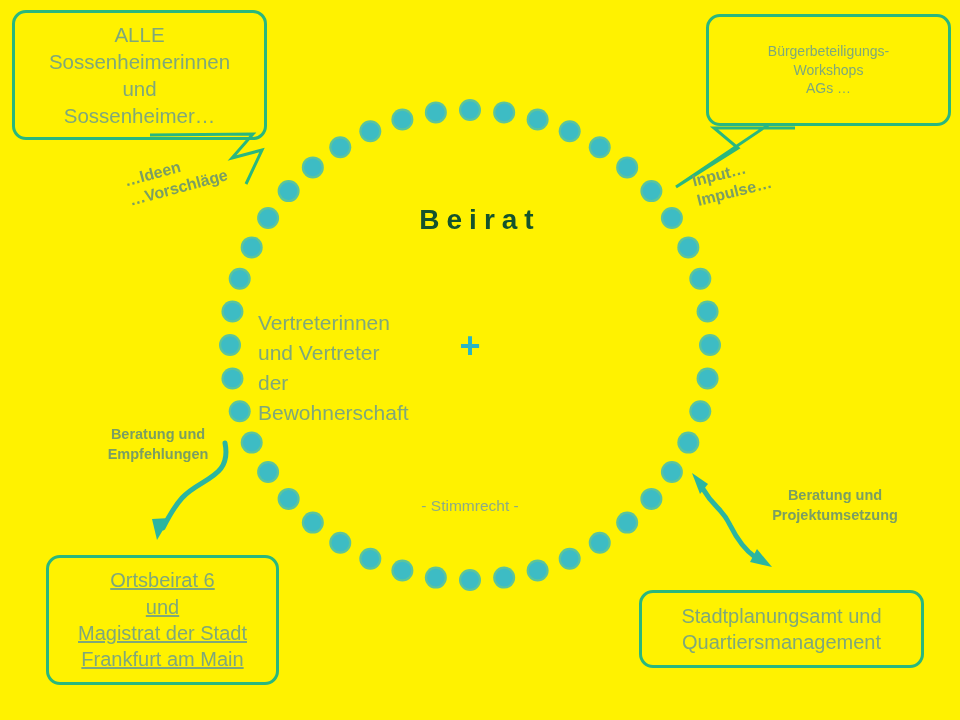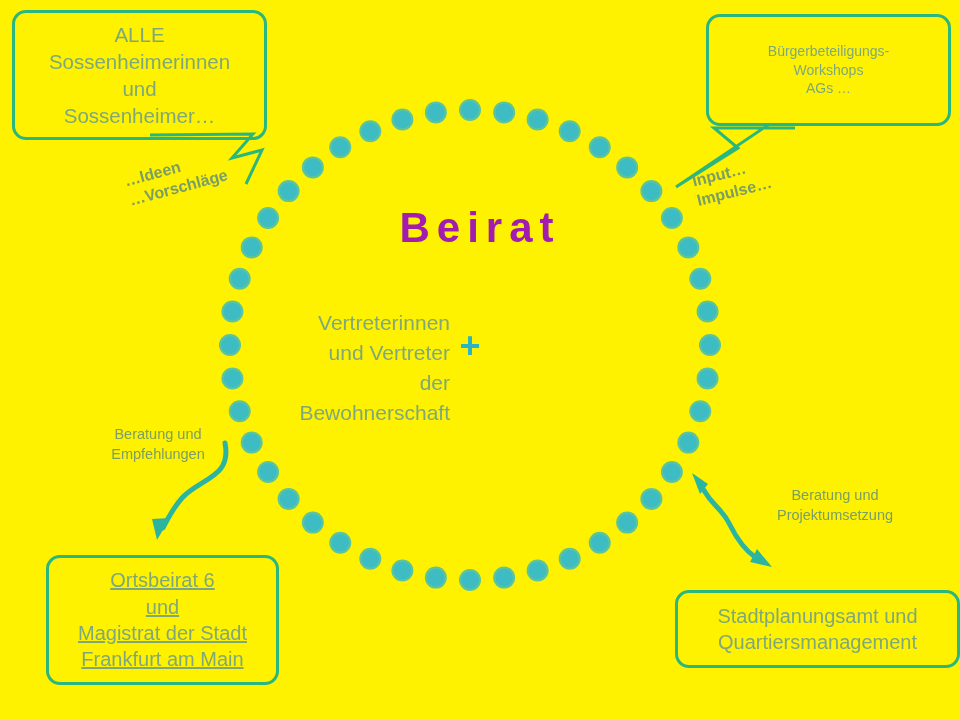--- a/index.html
+++ b/index.html
@@ -22,65 +22,65 @@
     text-align:center;
     line-height:1.32;
     box-sizing:border-box;
     display:flex;align-items:center;justify-content:center;
   }
   .bubble .txt{white-space:pre-line;display:block;width:100%;}
 
   #bubble-alle{left:12px;top:10px;width:255px;height:130px;font-size:20.5px;}
   #bubble-workshops{left:706px;top:14px;width:245px;height:112px;font-size:14px;}
   #bubble-ortsbeirat{left:46px;top:555px;width:233px;height:130px;font-size:20px;text-decoration:underline;}
-  #bubble-stadtplanung{left:639px;top:590px;width:285px;height:78px;font-size:20px;margin-left:36px;}
+  #bubble-stadtplanung{left:639px;top:590px;width:285px;height:78px;font-size:20px;}
 
   .tail-label{
     position:absolute;
     color:#7a9e63;
     font-weight:bold;
     font-size:16px;
     line-height:1.25;
     white-space:pre-line;
     text-align:left;
   }
   #label-ideen{left:122px;top:172px;transform:rotate(-15deg);transform-origin:left top;}
   #label-input{left:690px;top:172px;transform:rotate(-14deg);transform-origin:left top;}
 
   .arrow-label{
     position:absolute;
     color:#7a9e63;
-    font-weight:normal;
+    font-weight:bold;
     font-size:14.5px;
     line-height:1.35;
     white-space:pre-line;
     text-align:center;
   }
   #label-beratung-links{left:78px;top:425px;width:160px;}
   #label-beratung-rechts{left:740px;top:486px;width:190px;}
 
   #center-title{
     position:absolute;left:0;top:204px;width:960px;
     text-align:center;
-    color:#a21caf;
-    font-size:42px;
+    color:#14532d;
+    font-size:28px;
     font-weight:bold;
     letter-spacing:7px;
   }
   #plus-sign{
     position:absolute;left:440px;top:328px;width:60px;
     text-align:center;color:#2bb5c4;font-size:36px;font-weight:bold;line-height:1;
   }
   .col{
     position:absolute;
     color:#7fa87a;
     font-size:21px;
     line-height:1.43;
     white-space:pre-line;
-    text-align:right;
+    text-align:left;
   }
   #col-left{left:258px;top:308px;width:192px;}
   #col-right{left:496px;top:308px;width:190px;}
   #stimmrecht{
     position:absolute;left:340px;top:497px;width:260px;
     text-align:center;color:#8cab86;font-size:15.5px;
   }
 </style>
 </head>
 <body>
@@ -225,14 +225,15 @@
 Empfehlungen</div>
   <div class="arrow-label" id="label-beratung-rechts">Beratung und
 Projektumsetzung</div>
 
   <div id="center-title">Beirat</div>
   <div id="plus-sign">+</div>
   <div class="col" id="col-left">Vertreterinnen
 und Vertreter
 der
 Bewohnerschaft</div>
+  <div id="stimmrecht">- Stimmrecht -</div>
 
 </div>
 
 </body></html>

